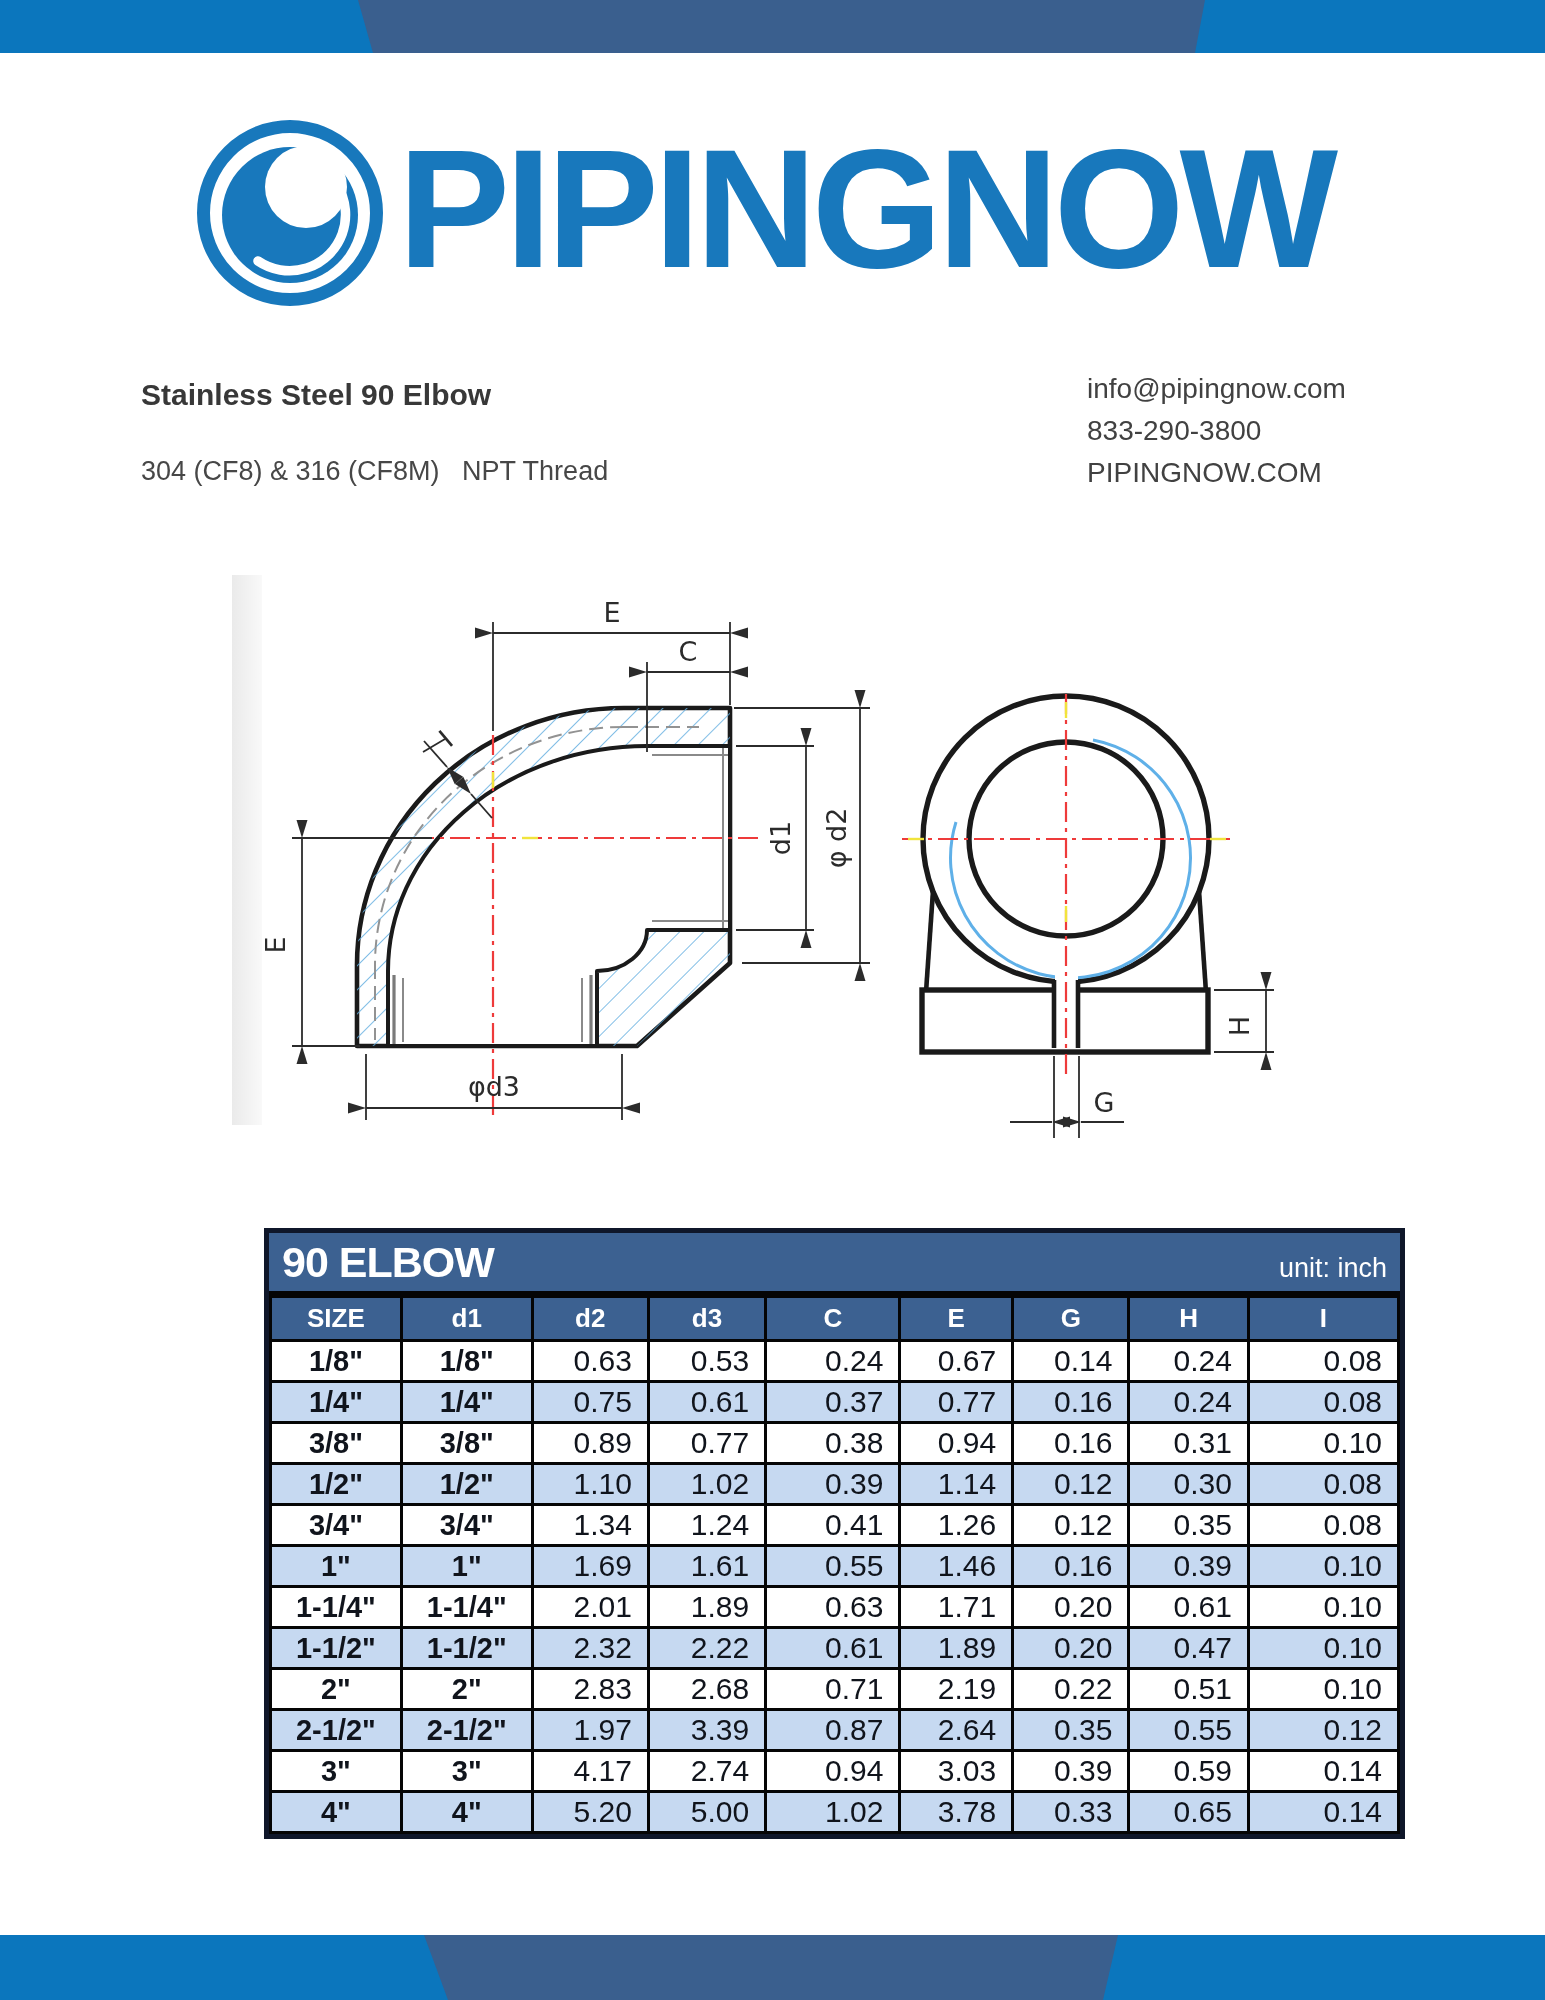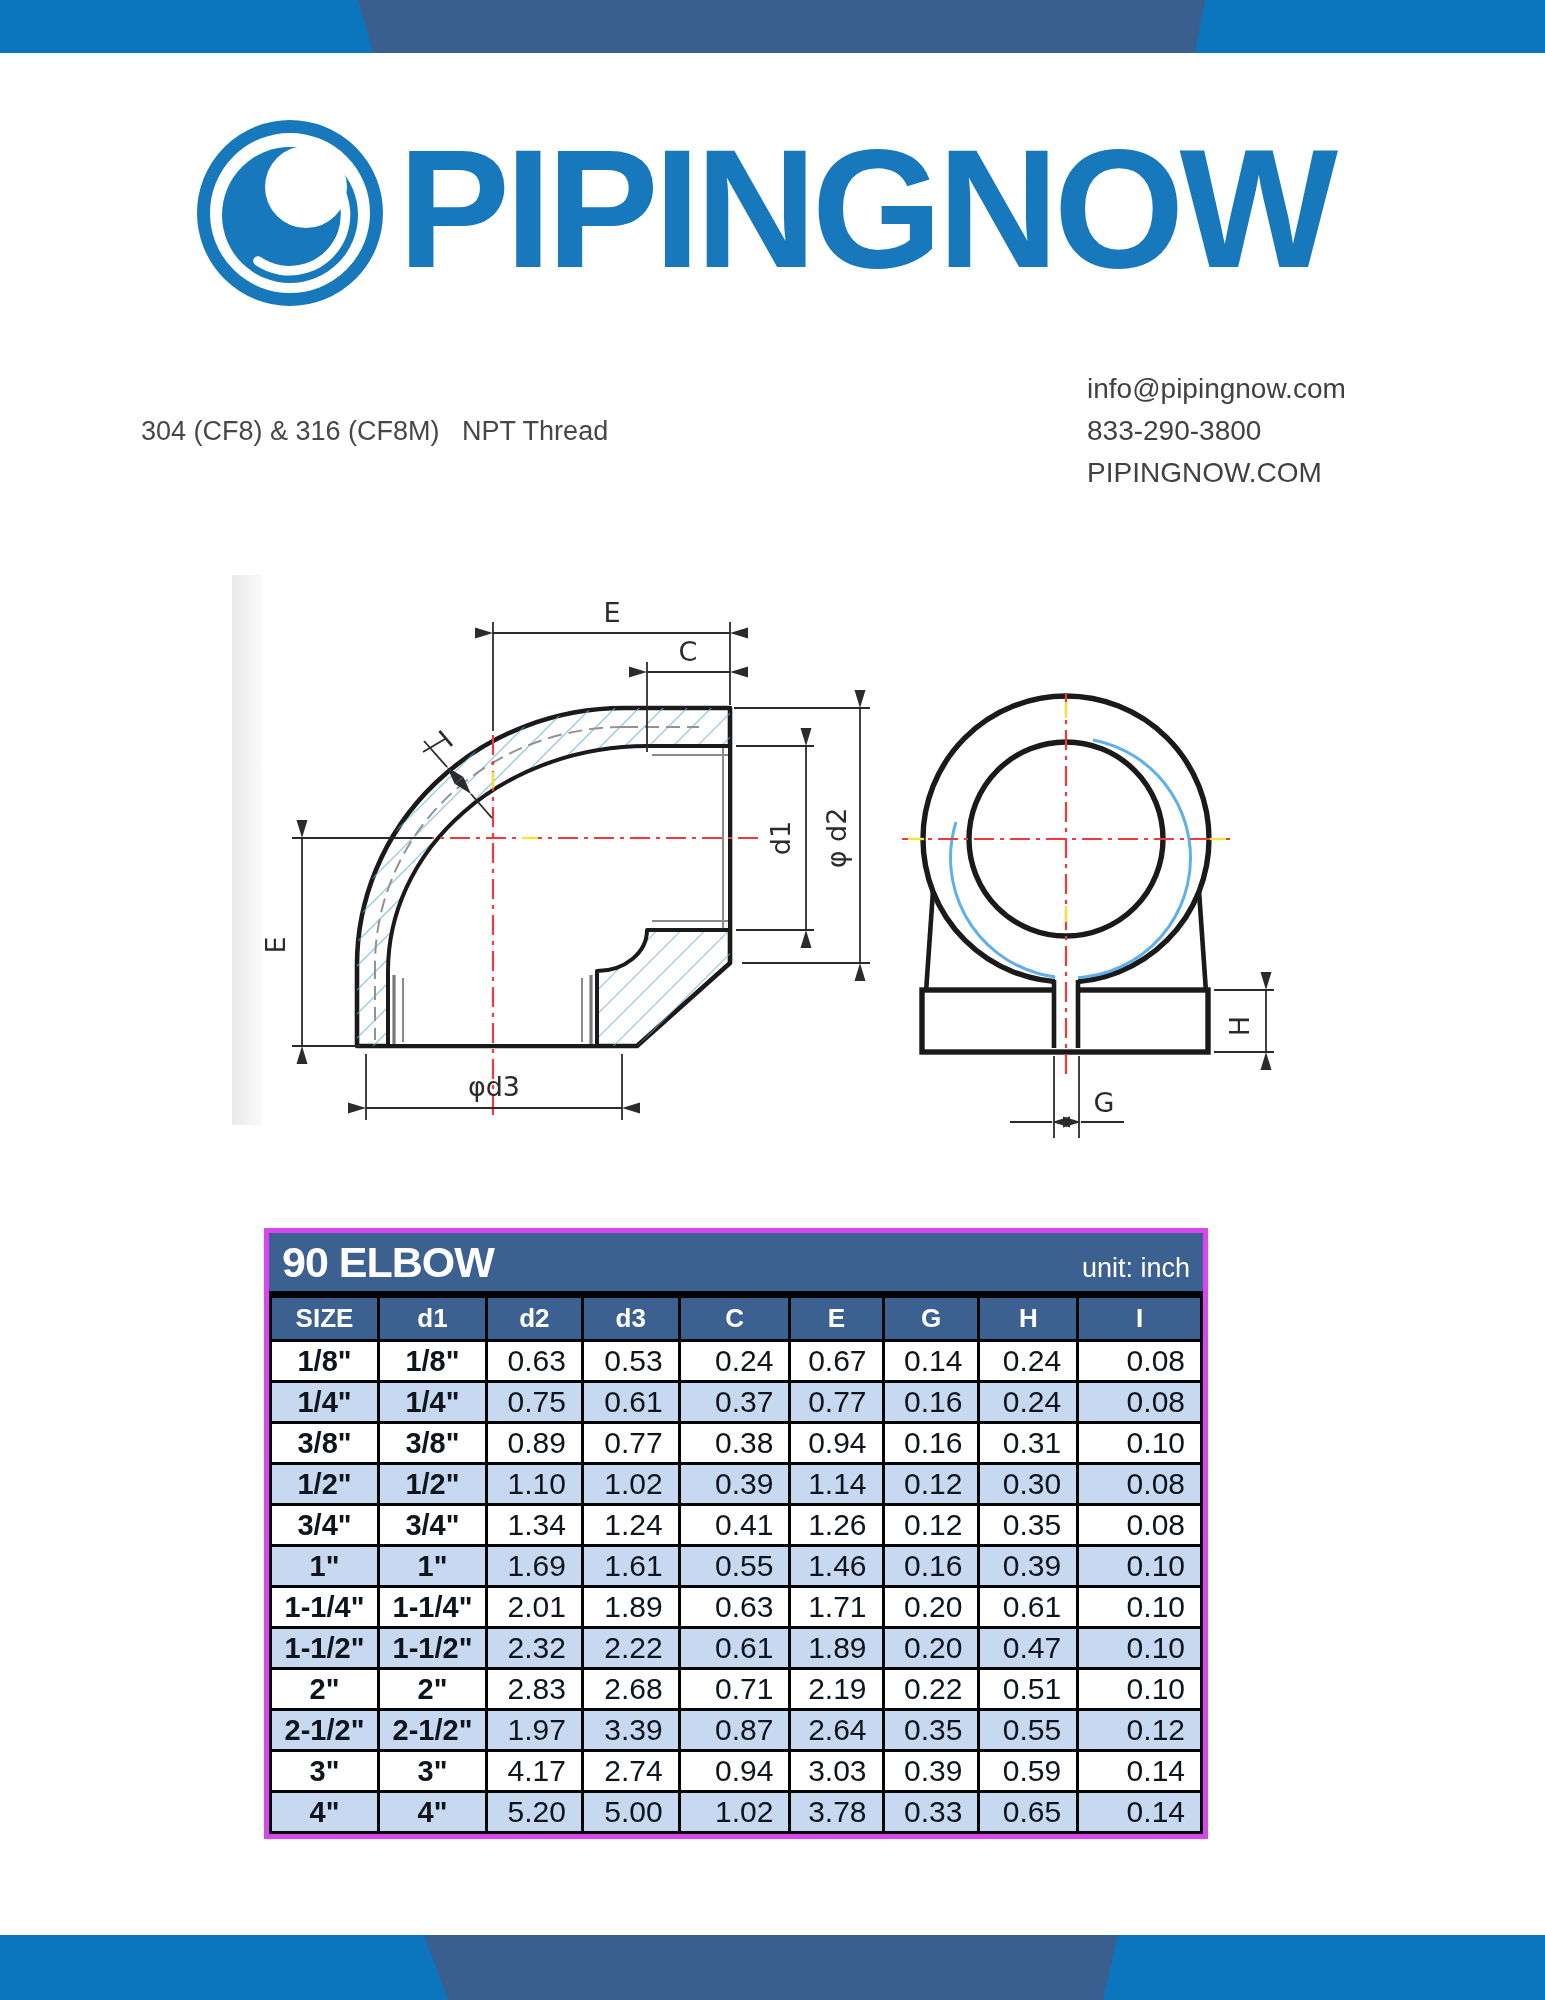--- a/index.html
+++ b/index.html
@@ -54,22 +54,22 @@
   .thread-b{stroke:#7a7a7a;stroke-width:3.2;fill:none;}
   .pitch{stroke:#929292;stroke-width:2;fill:none;stroke-dasharray:14 7;}
   .cl-red{stroke:var(--centerline-red);stroke-width:2.2;fill:none;stroke-dasharray:20 6 4 6;}
   .cl-yel{stroke:var(--centerline-yellow);stroke-width:2.4;fill:none;}
   .dim{stroke:#2b2b2b;stroke-width:1.8;fill:none;}
   .dim-label{font-family:"DejaVu Sans",sans-serif;font-size:27px;fill:#2b2b2b;}
   .blue-arc{stroke:#5fb0e8;stroke-width:3;fill:none;}
   .scan-strip{fill:url(#strip);}
   
   .spec-table{
-    position:absolute;left:264px;top:1228px;width:944px;
-    border:5px solid #d946ef;background:var(--table-header);
+    position:absolute;left:264px;top:1228px;width:1141px;
+    border:5px solid #0f172a;background:var(--table-header);
   }
   .table-title-band{
     height:62px;display:flex;justify-content:space-between;align-items:flex-end;
     padding:0 13px 6px 13px;border-bottom:4px solid #050505;color:#fff;
   }
   .table-title{font-size:43px;font-weight:bold;letter-spacing:-1px;line-height:46px;}
   .table-unit{font-size:27px;font-weight:normal;line-height:34px;}
   table.spec{width:100%;border-collapse:collapse;table-layout:fixed;}
   table.spec th{
     background:var(--table-header);color:#fff;font-size:26px;font-weight:bold;
@@ -93,20 +93,21 @@
 
   <svg class="logo-badge" viewBox="0 0 190 190">
     <circle cx="95" cy="95" r="86.5" fill="none" stroke="#1878bc" stroke-width="13"></circle>
     <circle cx="95" cy="97" r="68" fill="#1878bc"></circle>
     <path d="M 100,41 A 56 56 0 1 1 63,143" fill="none" stroke="#ffffff" stroke-width="9.5" stroke-linecap="round"></path>
     <circle cx="111" cy="69" r="41" fill="#ffffff"></circle>
   </svg>
   <div class="logo-word">PIPINGNOW</div>
 
   <div class="product-block">
+    <div class="product-title">Stainless Steel 90 Elbow</div>
     <div class="product-sub3">304 (CF8) &amp; 316 (CF8M)   NPT Thread</div>
   </div>
 
   <div class="contact-block">
     <div class="contact-line">info@pipingnow.com</div>
     <div class="contact-line">833-290-3800</div>
     <div class="contact-line">PIPINGNOW.COM</div>
   </div>
 
   <svg class="drawing" viewBox="200 560 1120 580">

